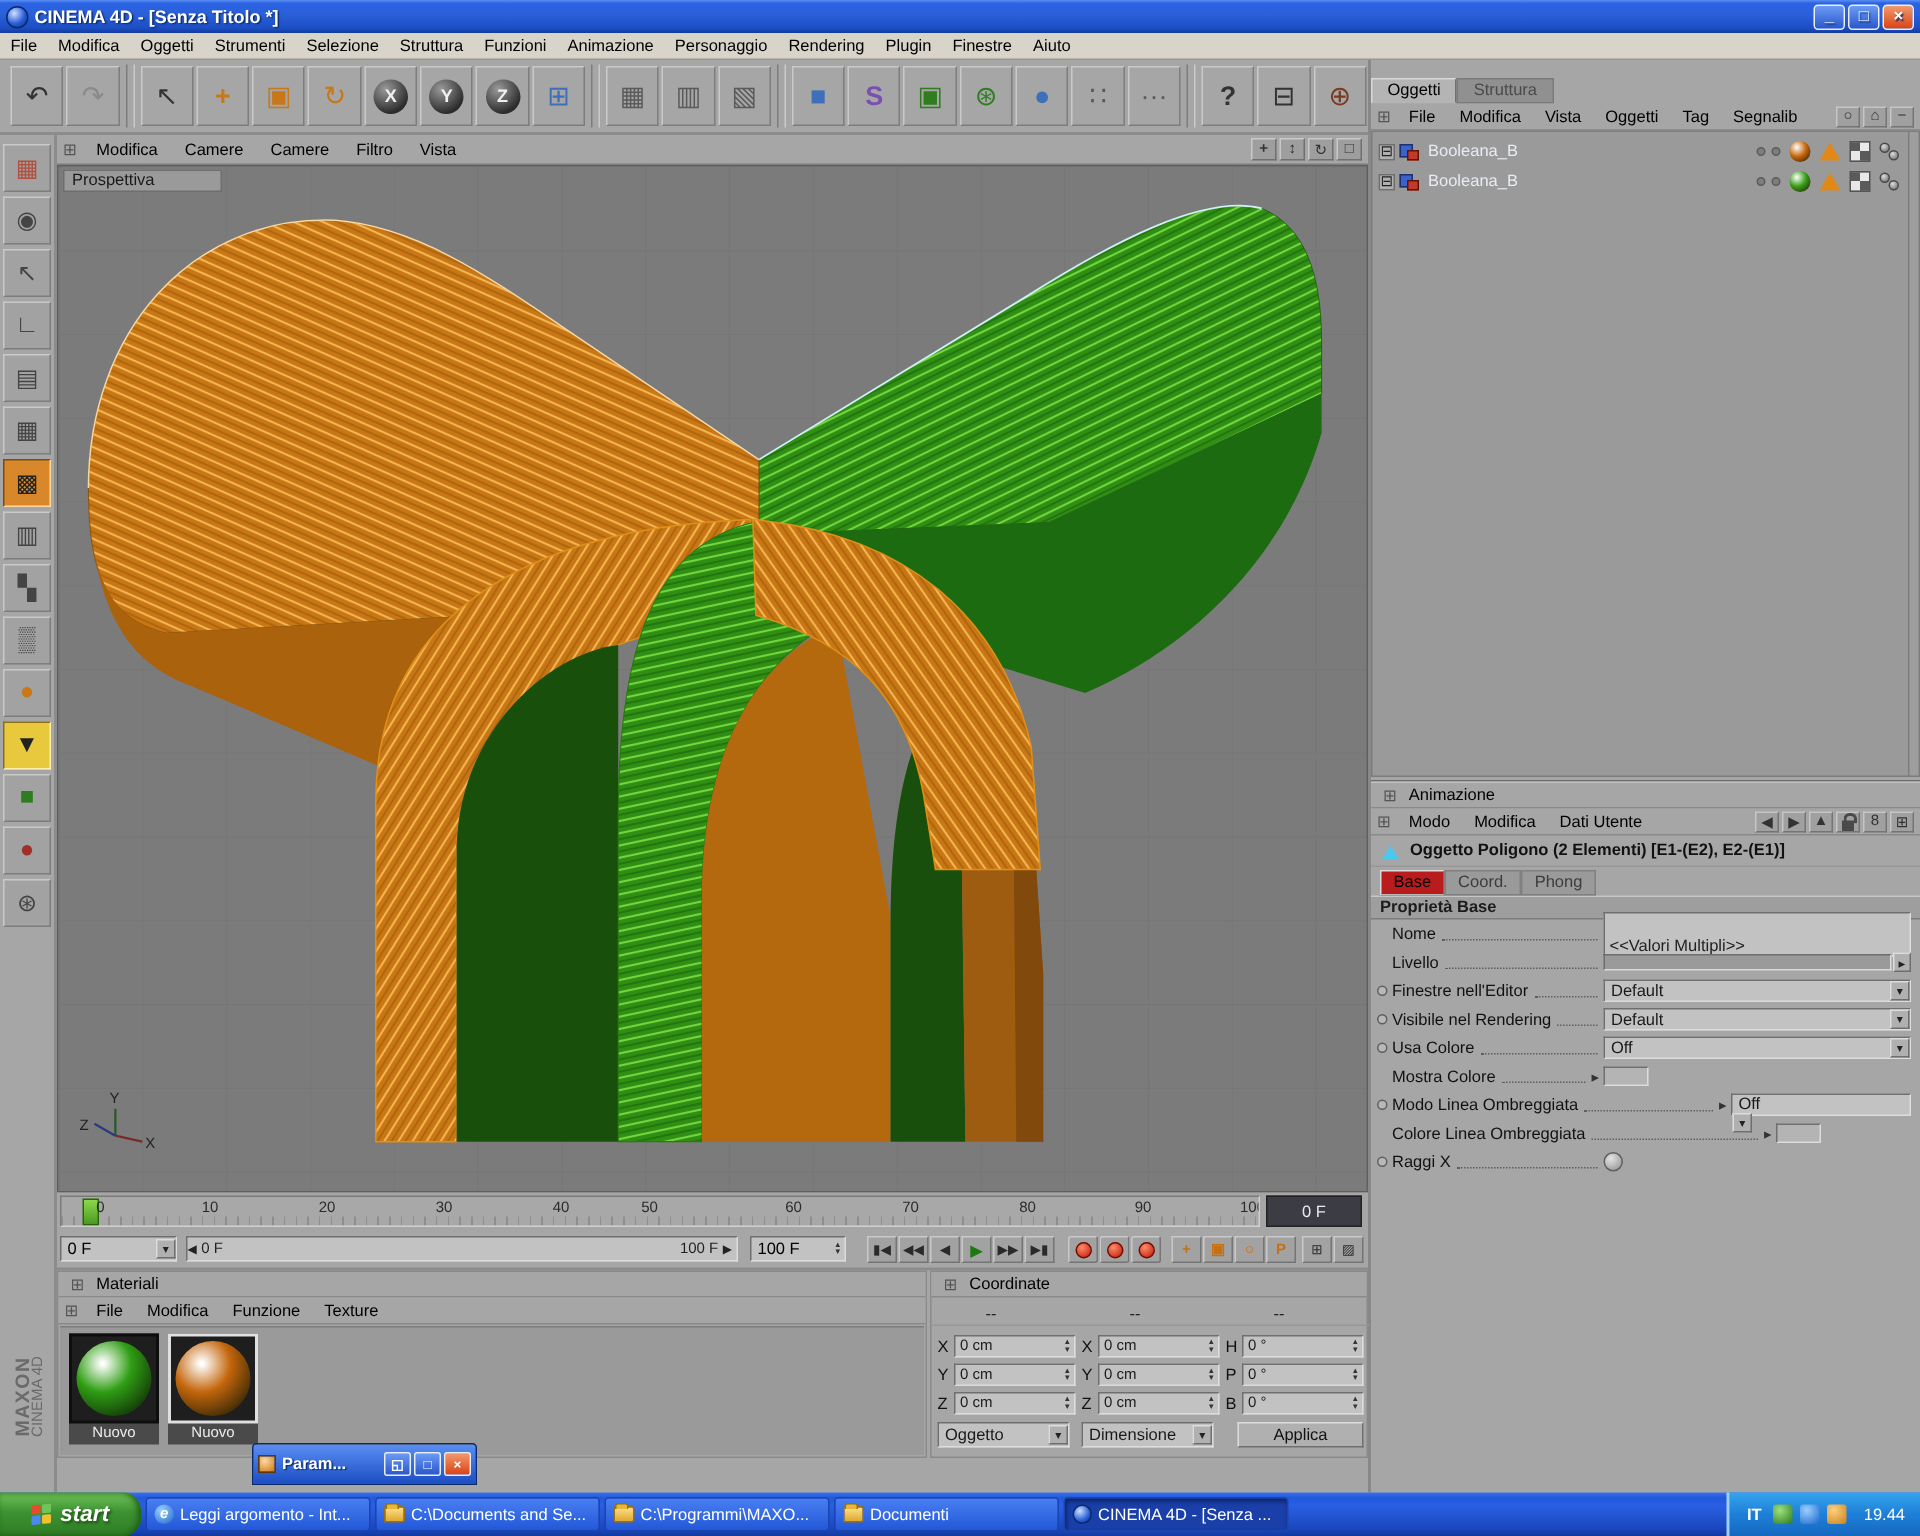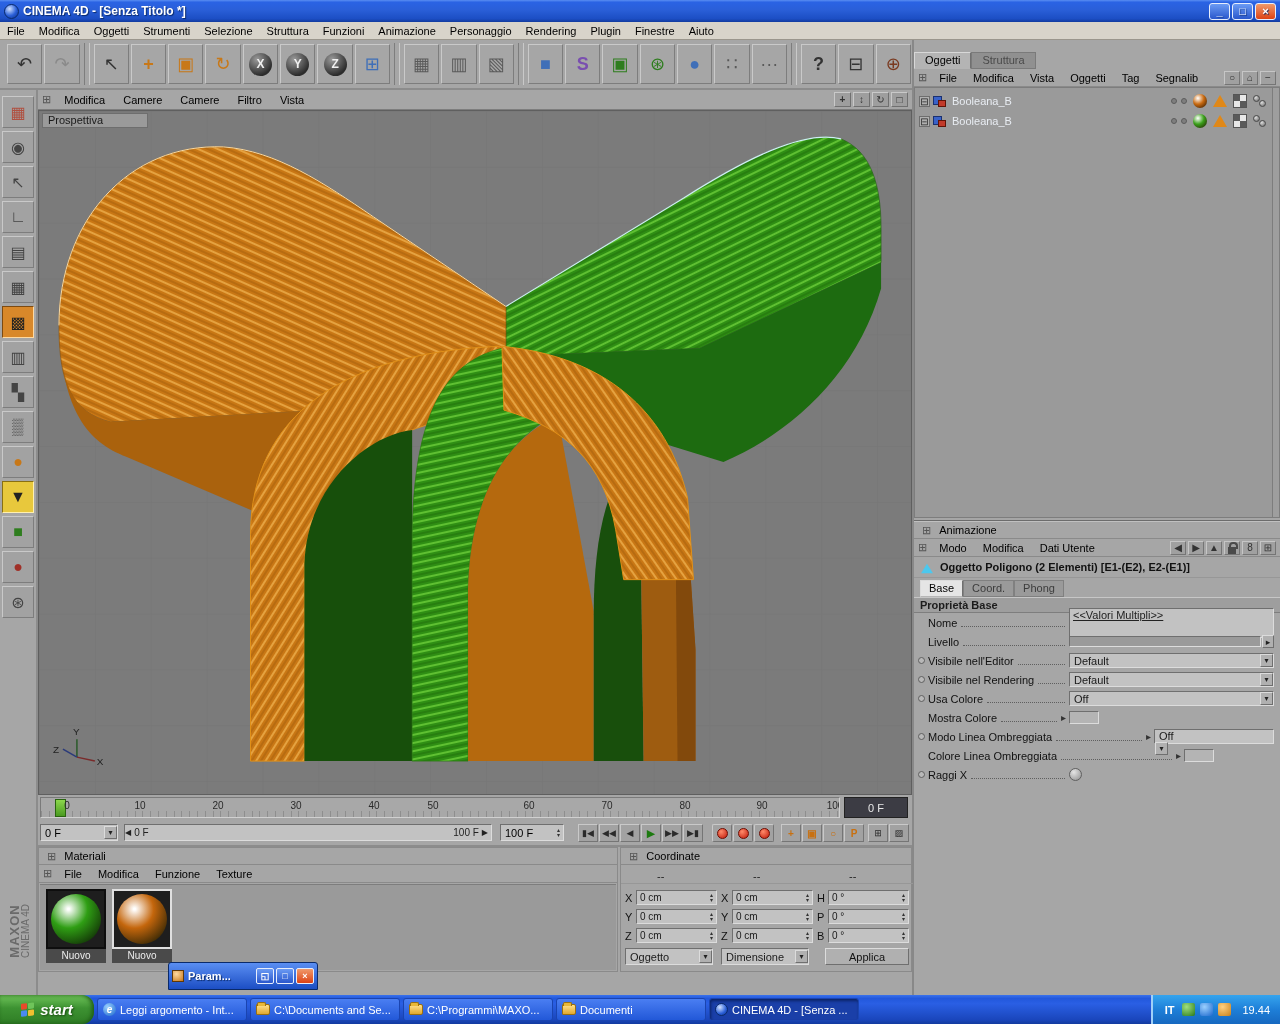--- a/index.html
+++ b/index.html
@@ -104,34 +104,34 @@
 
   
   .attrs { position:absolute; left:0; top:480px; width:368px; height:475px; background:#a6a6a6; border-top:2px groove #c0c0c0; }
   .ptitle { height:17px; display:flex; align-items:center; background:#a6a6a6; border-bottom:1px solid #8a8a8a;
     color:#000; padding-left:4px; }
   .ptitle .txt { padding-left:4px; }
   .objline { height:21px; display:flex; align-items:center; padding-left:6px; border-bottom:1px solid #979797; }
   .objline .txt { font-weight:bold; color:#111; padding-left:6px; font-size:11px; }
   .atabs { height:17px; display:flex; padding-left:6px; margin-top:2px; }
   .atab { padding:1px 8px 0; font-size:11px; }
-  .atab.on { background:#e5e5e5; border:1px solid; border-color:#dcdcdc #6f6f6f #b6b6b6 #dcdcdc; }
+  .atab.on { background:#b91c1c; border:1px solid; border-color:#dcdcdc #6f6f6f #b6b6b6 #dcdcdc; }
   .atab.off { background:#9a9a9a; border:1px solid #808080; color:#3c3c3c; }
   .asection { height:16px; background:#9e9e9e; border-top:1px solid #c6c6c6; border-bottom:1px solid #7e7e7e;
     font-weight:bold; color:#1c1c1c; padding-left:6px; display:flex; align-items:center; }
   .arow { height:19px; display:flex; align-items:center; padding:0 8px 0 4px; }
   .adot { width:7px; height:7px; border-radius:50%; border:1px solid #5f5f5f; background:#b8b8b8; margin-right:3px; flex:none; }
   .adot.none { visibility:hidden; }
   .albl { color:#111; white-space:nowrap; }
   .leader { flex:1; border-bottom:1px dotted #5f5f5f; height:8px; margin:0 4px; min-width:6px; }
   .rowarr { font-size:10px; color:#333; margin-right:3px; }
   .ctrl { width:205px; flex:none; display:flex; align-items:center; }
   .sunken { background:#c2c2c2; border:1px solid; border-color:#6f6f6f #dcdcdc #dcdcdc #6f6f6f; }
   .raised { background:#b0b0b0; border:1px solid; border-color:#dcdcdc #6f6f6f #6f6f6f #dcdcdc; }
-  .afield { height:30px; width:205px; padding:0 3px; font-size:11px; color:#222; display:flex; align-items: flex-start; text-decoration: underline; }
+  .afield { height:30px; width:205px; padding:0 3px; font-size:11px; color:#222; display:flex; align-items: flex-end; }
   .slider-track { height:11px; flex:1; background:#9a9a9a; border:1px solid; border-color:#6f6f6f #dcdcdc #dcdcdc #6f6f6f; }
   .sbtn { width:12px; height:13px; font-size:9px; display:flex; align-items:center; justify-content:center; color:#222; margin-left:1px; }
   .dd { height:15px; width:205px; }
   .dd .val { flex:1; padding:0 4px; color:#1a1a1a; font-size:11px; }
   .ddbtn { width:13px; height:13px; font-size:8px; display:flex; align-items:center; justify-content:center; color:#222; }
   .swatch { width:30px; height:13px; background:#b4b4b4; }
   .knob { width:13px; height:13px; border-radius:50%; background:radial-gradient(circle at 35% 30%, #e4e4e4, #8e8e8e); border:1px solid #606060; }
   .lockic { width:9px; height:7px; background:#4a4a4a; position:relative; margin:5px 3px 0; }
   .lockic::before { content:""; position:absolute; top:-5px; left:1px; width:5px; height:5px;
     border:2px solid #4a4a4a; border-bottom:none; border-radius:4px 4px 0 0; }
@@ -613,21 +613,21 @@
         <span class="adot none"></span>
         <span class="albl">Livello</span>
         <span class="leader"></span>
         <div class="ctrl">
           <div class="slider-track"></div>
           <span class="sbtn raised">▸</span>
         </div>
       </div>
       <div class="arow">
         <span class="adot"></span>
-        <span class="albl">Visibile nell'Editor</span>
+        <span class="albl">Finestre nell'Editor</span>
         <span class="leader"></span>
         <div class="dd sunken ctrl">
           <span class="val">Default</span>
           <span class="ddbtn raised">▾</span>
         </div>
       </div>
       <div class="arow">
         <span class="adot"></span>
         <span class="albl">Visibile nel Rendering</span>
         <span class="leader"></span>

